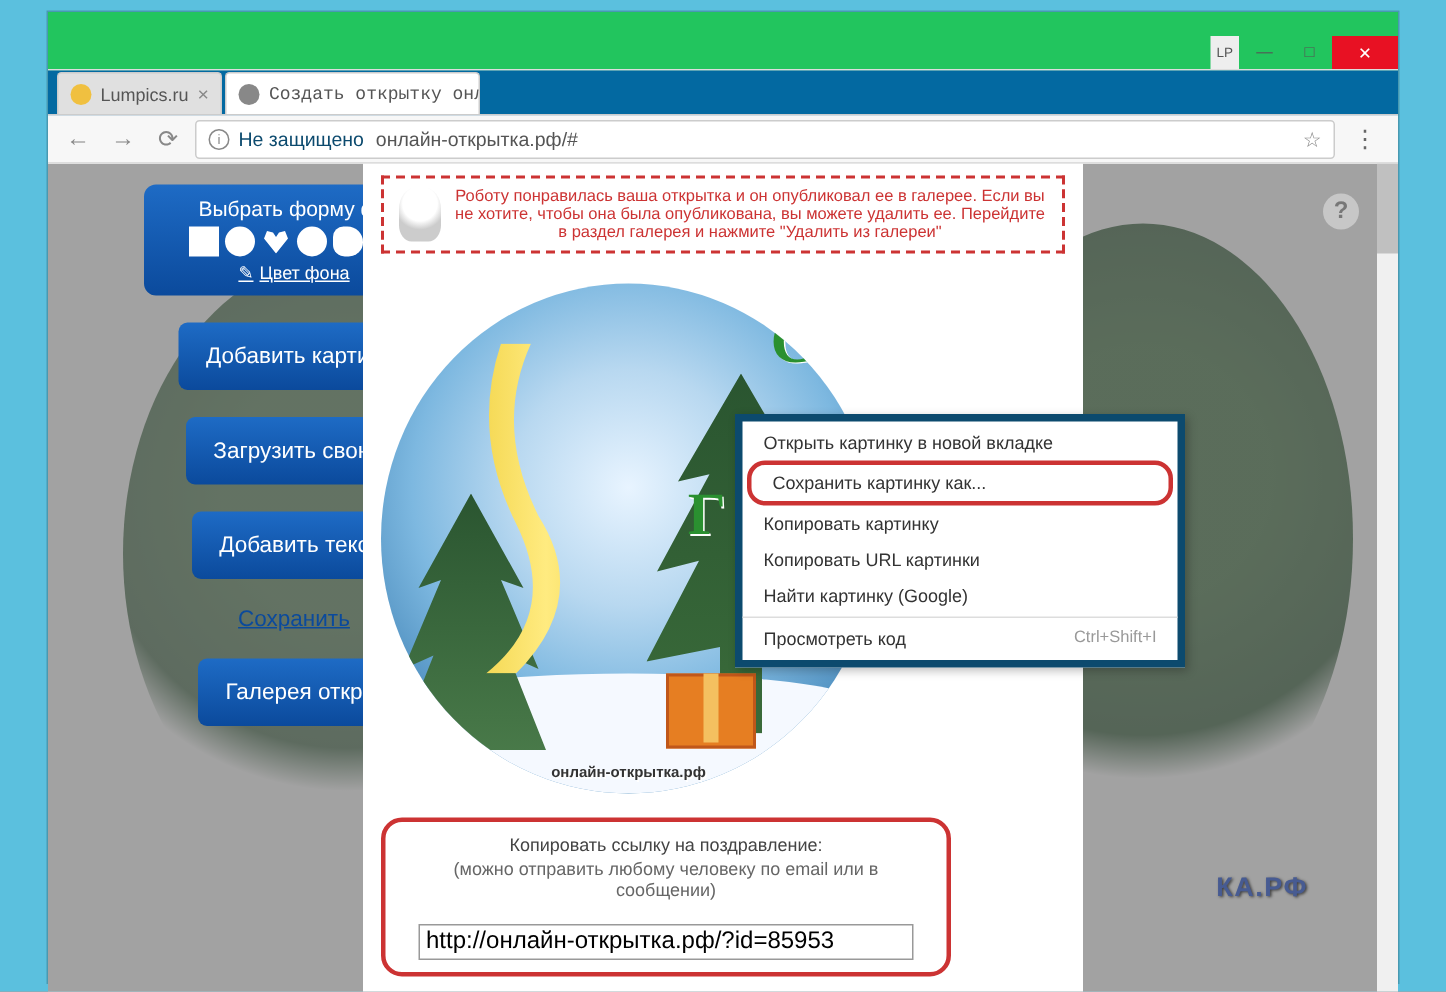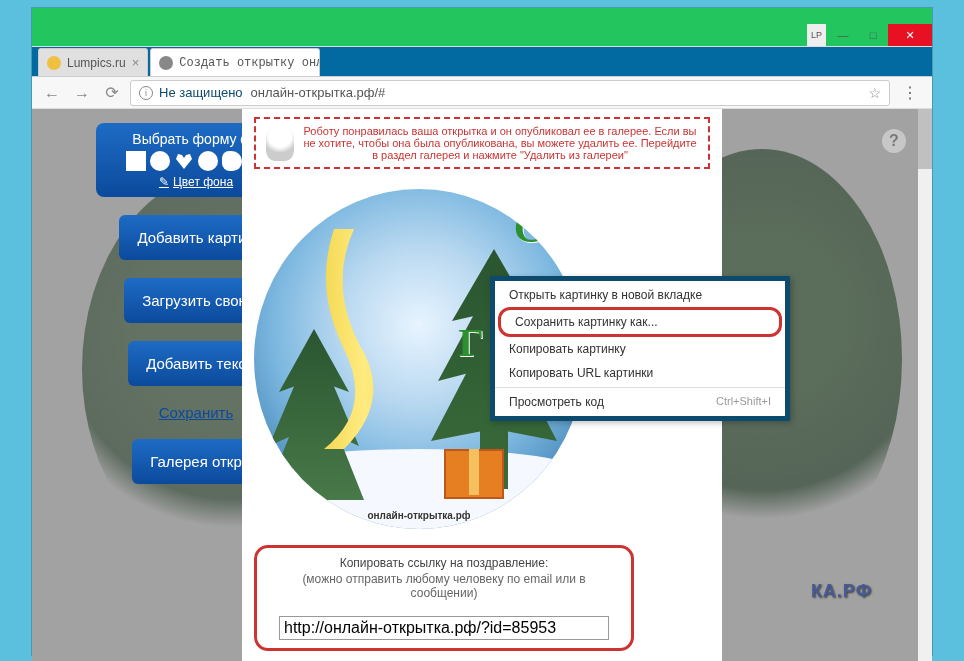--- a/index.html
+++ b/index.html
@@ -184,20 +184,23 @@
         <div class="item">
             <span>Сохранить картинку как...</span>
           </div>
       </div>
       <div class="item">
           <span>Копировать картинку</span>
         </div>
       <div class="item">
           <span>Копировать URL картинки</span>
         </div>
+      <div class="item">
+          <span>Найти картинку (Google)</span>
+        </div>
       <div class="sep"></div>
       <div class="item">
         <span>Просмотреть код</span>
         <span class="shortcut">Ctrl+Shift+I</span>
       </div>
     </div>
 
     <div class="scrollbar">
       <div class="scroll-thumb"></div>
     </div>

